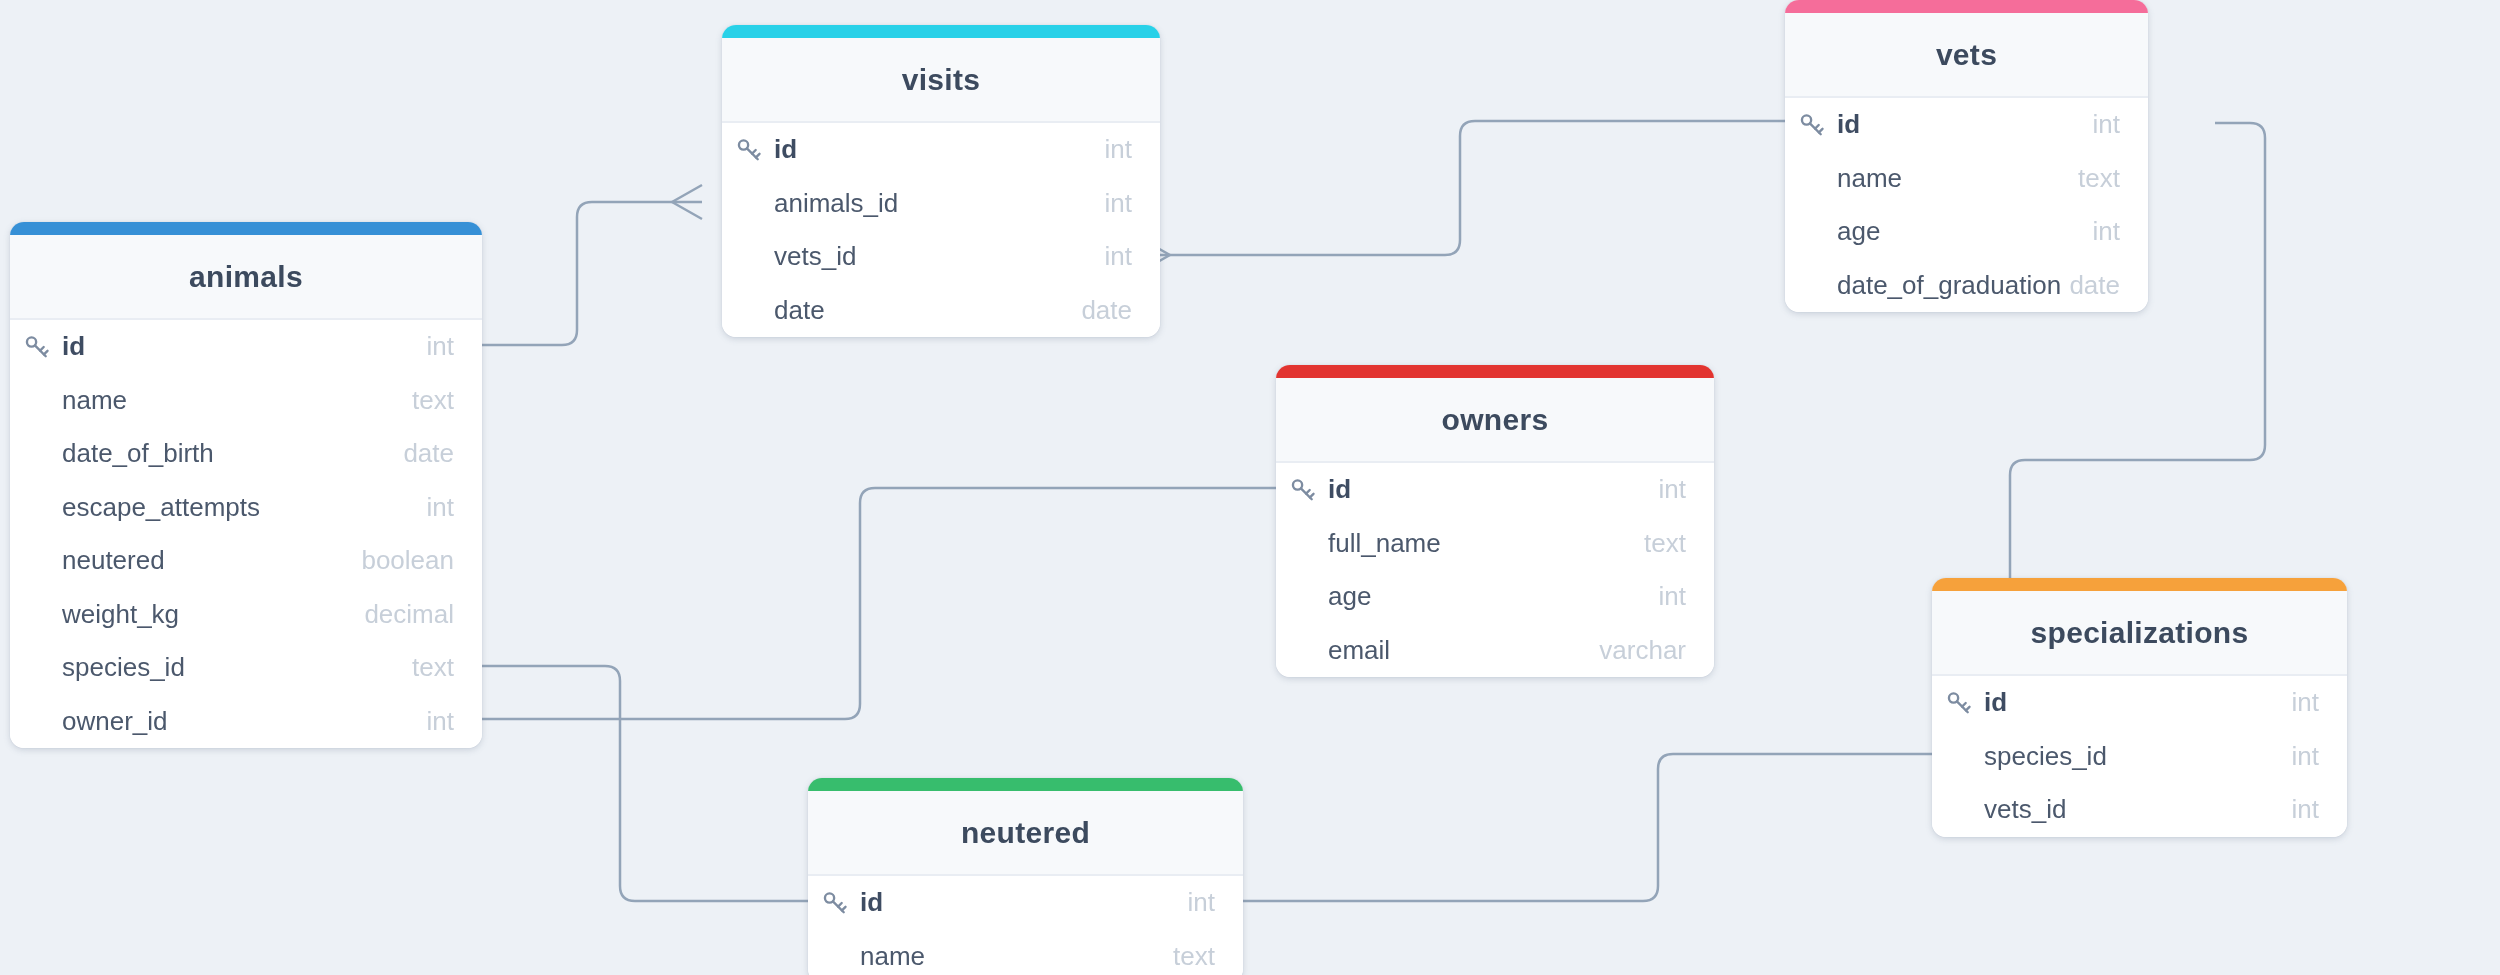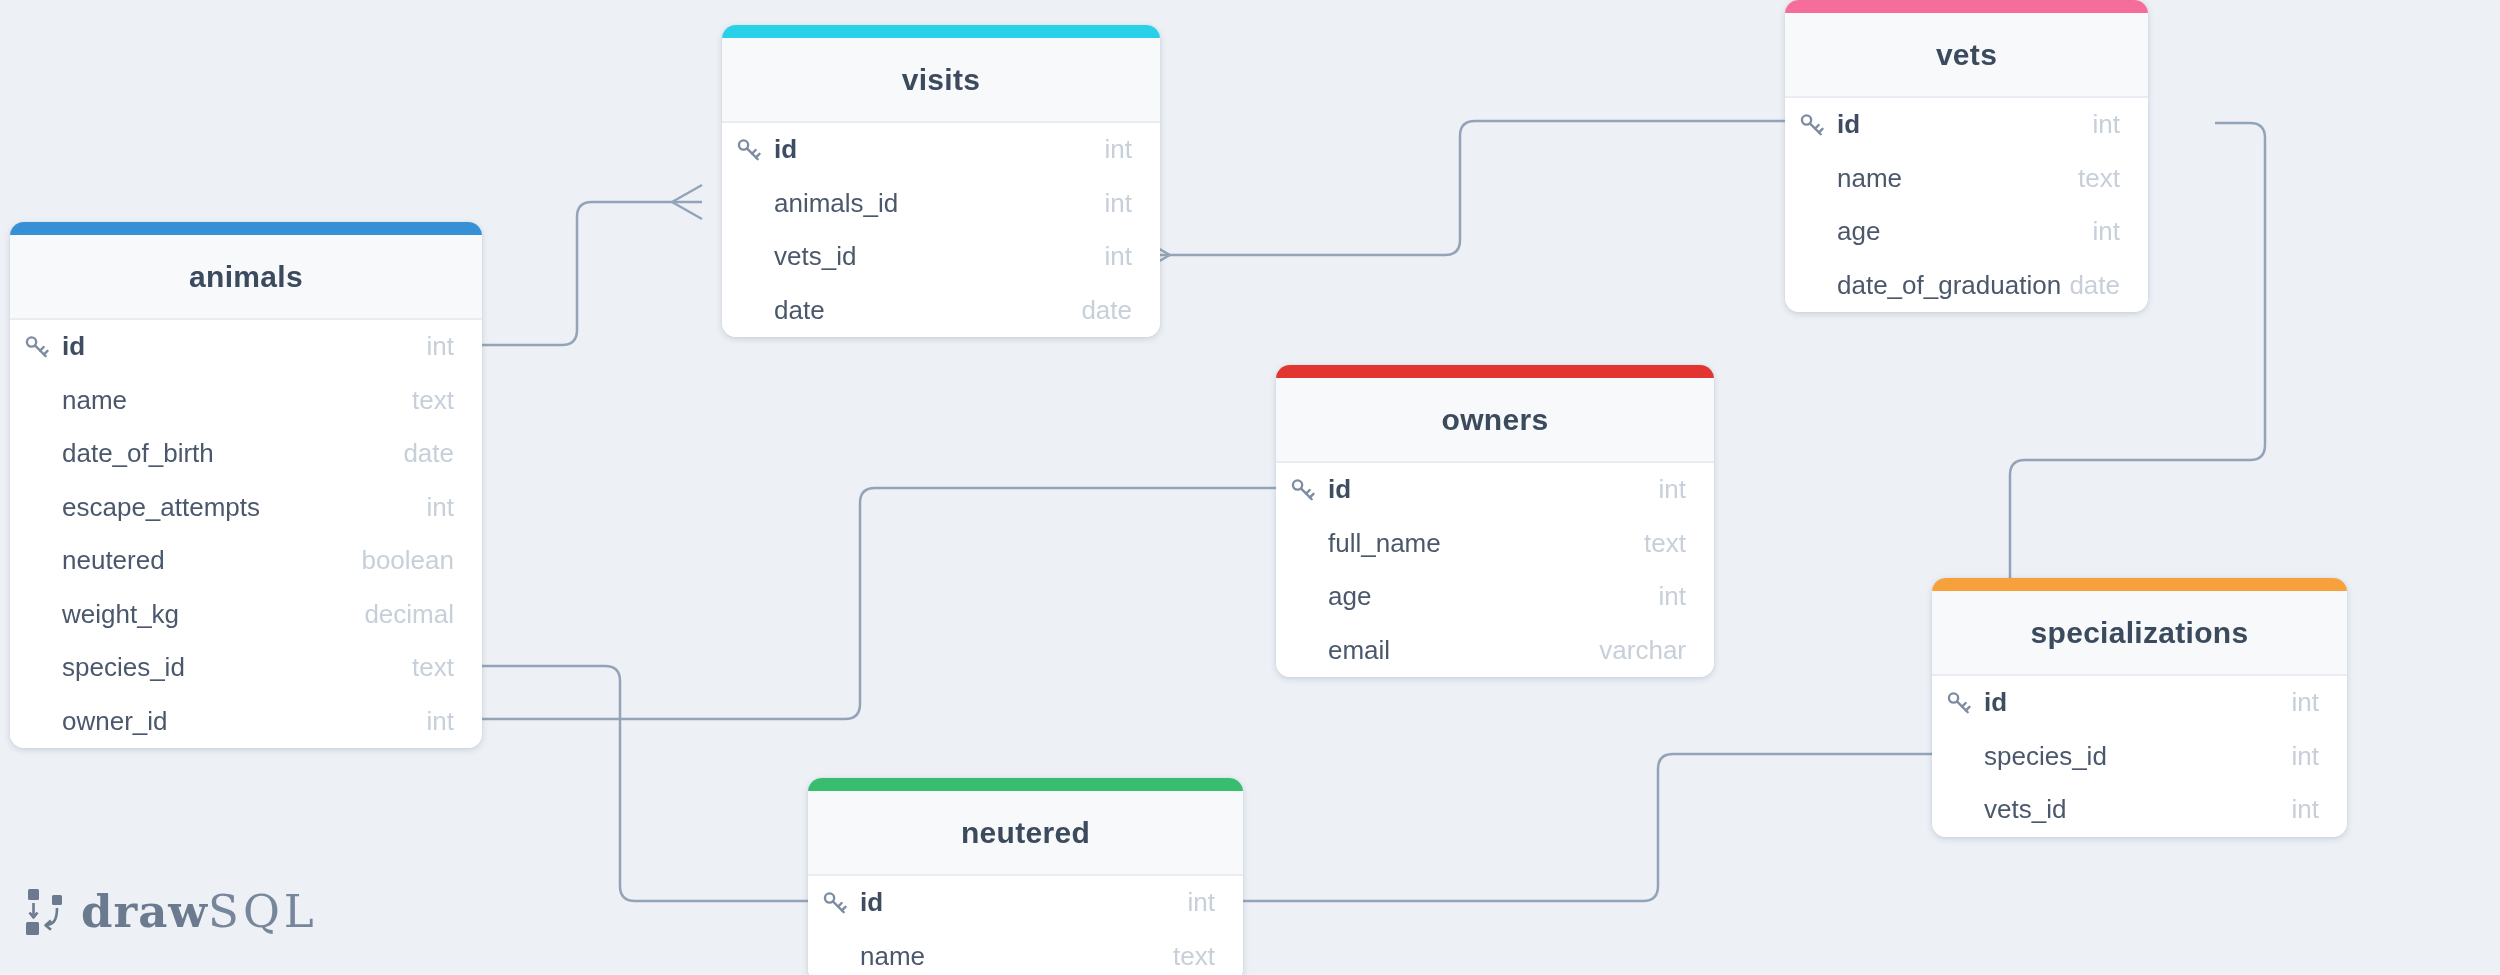--- a/index.html
+++ b/index.html
@@ -254,25 +254,13 @@
     <span class="ftype">int</span>
   </div>
           <div class="row">
 
     <span class="fname">vets_id</span>
     <span class="ftype">int</span>
   </div>
         </div>
   </div>
     </div>
-  <div class="logo">
-    <svg width="44" height="50" viewBox="0 0 44 50" fill="none">
-      <rect x="6" y="3" width="11" height="11" rx="1.5" fill="currentColor"></rect>
-      <rect x="4" y="36" width="13" height="13" rx="1.5" fill="currentColor"></rect>
-      <path d="M11.5 17 V29" stroke="currentColor" stroke-width="2.6"></path>
-      <path d="M7.5 26.5 L11.5 31.5 L15.5 26.5" fill="none" stroke="currentColor" stroke-width="2.6" stroke-linejoin="round"></path>
-      <rect x="30" y="9" width="10" height="10" rx="1.5" fill="currentColor"></rect>
-      <path d="M35 22 C35 33.5 32 38 24.5 39" fill="none" stroke="currentColor" stroke-width="2.6"></path>
-      <path d="M29 34.5 L23.5 39.2 L29 43.8" fill="none" stroke="currentColor" stroke-width="2.6" stroke-linejoin="round"></path>
-    </svg>
-    <span class="logo-text"><span class="draw">draw</span><span class="sql">SQL</span></span>
-  </div>
 </div>
 
 </body></html>

